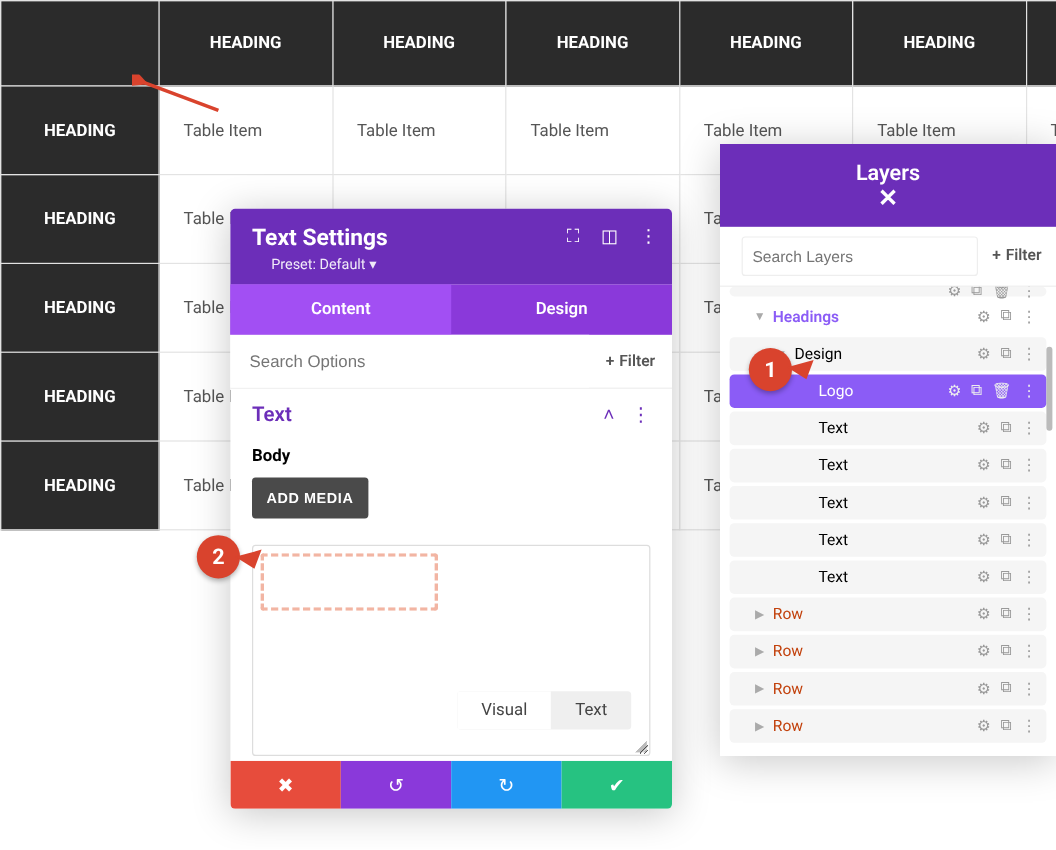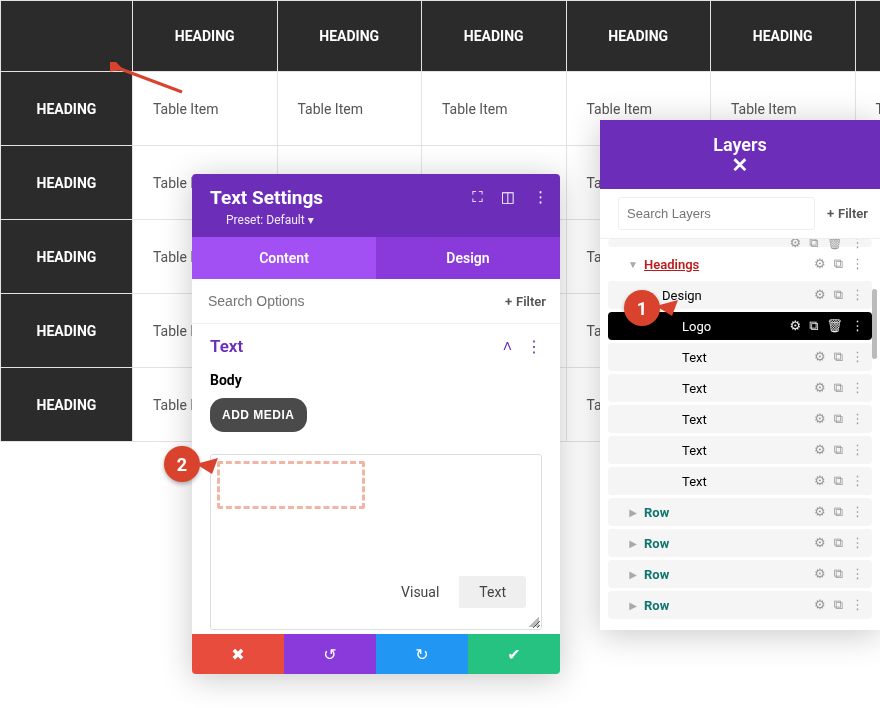--- a/index.html
+++ b/index.html
@@ -34,21 +34,21 @@
   .ts-filter { display: flex; align-items: center; gap: 4px; padding: 0 14px; color: #555; font-size: 13px; font-weight: 600; cursor: pointer; }
 
   .ts-section { padding: 12px 18px 6px; }
   .ts-section-hd { display: flex; justify-content: space-between; align-items: center; }
   .ts-section-hd .lbl { color: #6c2eb9; font-weight: 600; font-size: 17px; }
   .ts-section-hd .acts { display: flex; gap: 14px; color: #6c2eb9; }
   .ts-section-hd .acts span { cursor: pointer; }
 
   .ts-body { padding: 10px 18px 4px; }
   .ts-body .bl { font-weight: 700; font-size: 14px; margin-bottom: 10px; display:block; }
-  .addm { background: #4a4a4a; color: #fff; font-weight: 700; font-size: 12px; letter-spacing: .5px; padding: 10px 12px; border: none; border-radius: 14px; cursor: pointer; }
+  .addm { background: #4a4a4a; color: #fff; font-weight: 700; font-size: 12px; letter-spacing: .5px; padding: 10px 12px; border: none; border-radius: 3px; cursor: pointer; }
 
   .vtabs { position:absolute; right:34px; top:402px; display: flex; background: #efefef; border-radius: 3px; overflow: hidden; }
   .vtab { padding: 8px 20px; font-size: 14px; color: #444; cursor: pointer; }
   .vtab.active { background: #fff; }
 
   .editor { margin-top: 22px; height: 176px; border: 1px solid #ddd; border-radius: 3px; position: relative; resize: both; overflow: auto; }
   .editor::after { content: ""; position: absolute; right: 2px; bottom: 2px; width: 10px; height: 10px; background: linear-gradient(135deg, transparent 50%, #bbb 50%); }
 
   .dashzone { position: absolute; left: 6px; top: 6px; width: 148px; height: 48px; border: 3px dashed #f2b5a3; border-radius: 3px; }
 
@@ -75,23 +75,23 @@
 
   .litem { display: flex; align-items: center; justify-content: space-between; padding: 6px 8px; border-radius: 4px; margin-bottom: 3px; font-size: 13px; }
   .litem .nm { flex: 1; }
   .litem .chv { width: 14px; text-align: center; color: #aaa; margin-right: 4px; font-size: 10px; }
   .icset { display: flex; gap: 8px; color: #999; font-size: 13px; }
   .icset span { cursor: pointer; }
   .i0 { padding-left: 2px; }
   .i1 { padding-left: 18px; }
   .i2 { padding-left: 36px; }
   .i3 { padding-left: 56px; }
-  .teal .nm { color: #b91c1c; font-weight: 600; text-decoration: underline; }
-  .rowteal .nm { color: #0f766e; font-weight: 700; }
-  .sel { background: #000000; color: #fff; justify-content: space-between; }
+  .teal .nm { color: #8b5cf6; font-weight: 600; }
+  .rowteal .nm { color: #c2410c; font-weight: 400; }
+  .sel { background: #8b5cf6; color: #fff; justify-content: space-between; }
   .sel .icset { color: #eee; }
   .plain { background: #f5f5f5; }
 
 </style>
 </head>
 <body>
 
 <table class="tbl">
   <tbody>
       <tr>

